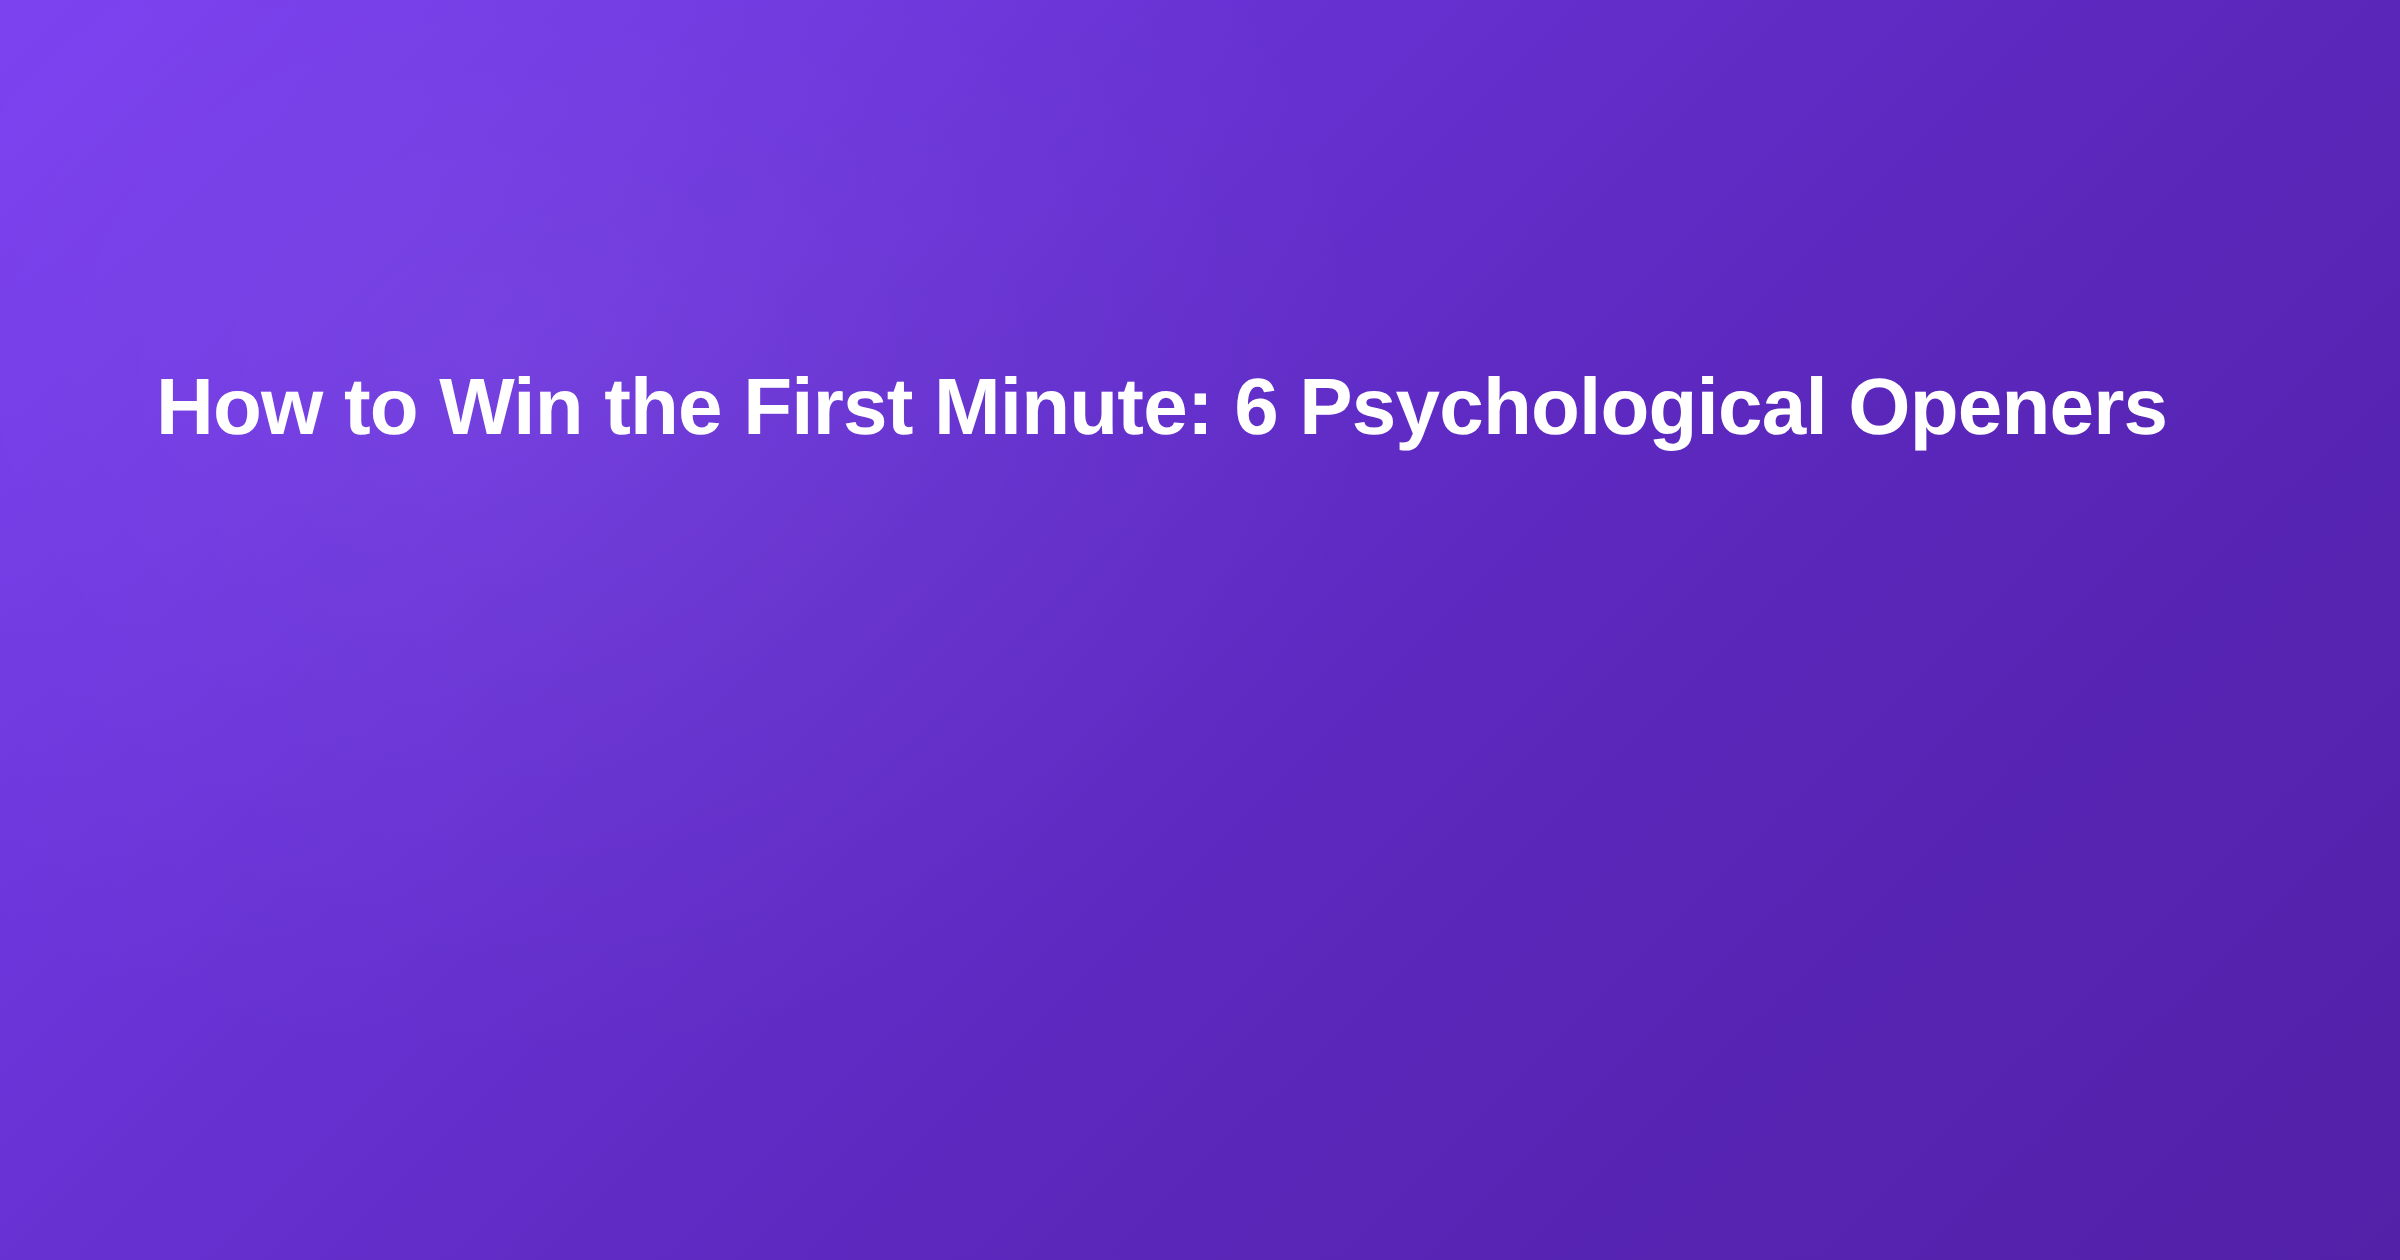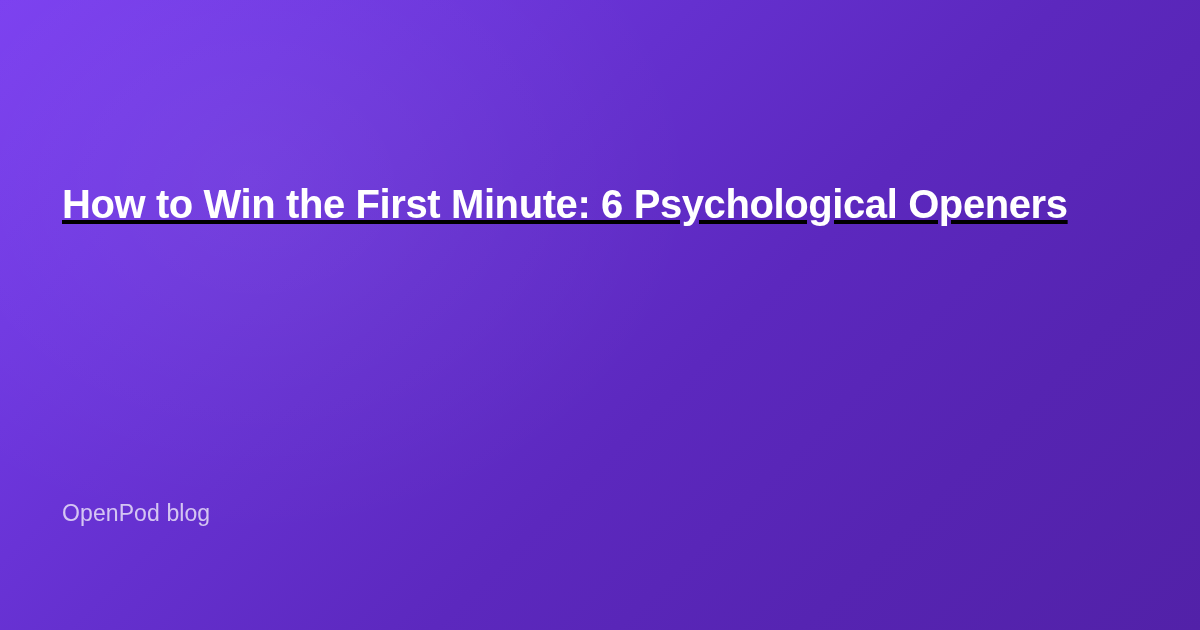--- a/index.html
+++ b/index.html
@@ -48,24 +48,23 @@
     background: radial-gradient(closest-side,
                 rgba(255,255,255,0.055) 0%,
                 rgba(255,255,255,0.022) 55%,
                 rgba(255,255,255,0) 100%);
     pointer-events: none;
   }
 
   
   .title-block {
     position: absolute;
-    left: 62px;
+    left: 78px;
     top: 178px;
     width: 1010px;
-    text-decoration: underline;
   }
 
   .card-title {
     margin: 0;
     color: #FFFFFF;
     font-family: "Liberation Sans", sans-serif;
     font-size: 40px;
     line-height: 52px;
     font-weight: 700;
     letter-spacing: -0.4px;
@@ -94,17 +93,14 @@
 <body>
 
 <div class="og-card">
 
   <div class="glow-overlay"></div>
 
   <div class="title-block">
     <h1 class="card-title">How to Win the First Minute: 6 Psychological Openers</h1>
   </div>
 
-  <div class="brand-block">
-    <p class="brand-label">OpenPod blog</p>
-  </div>
 
 </div>
 
 </body></html>

